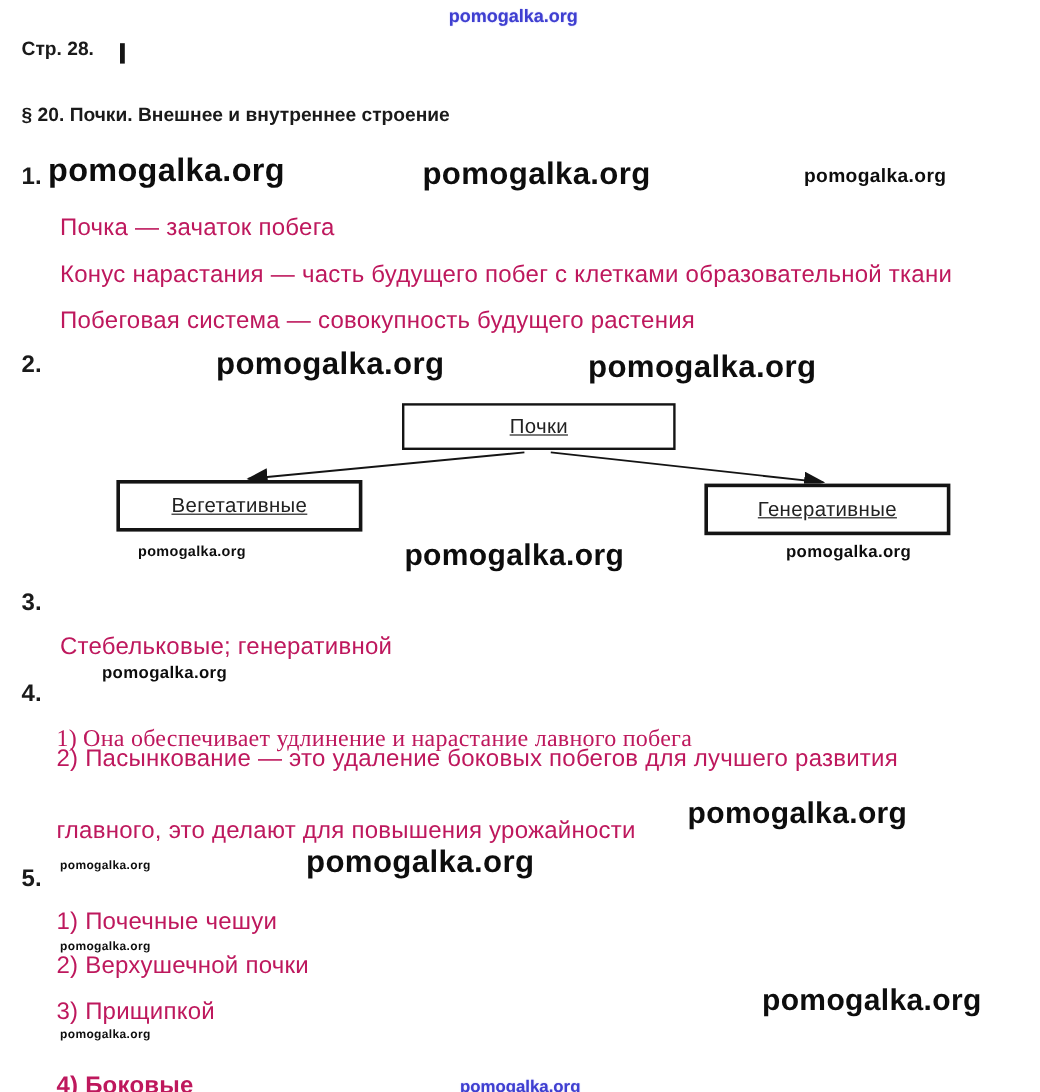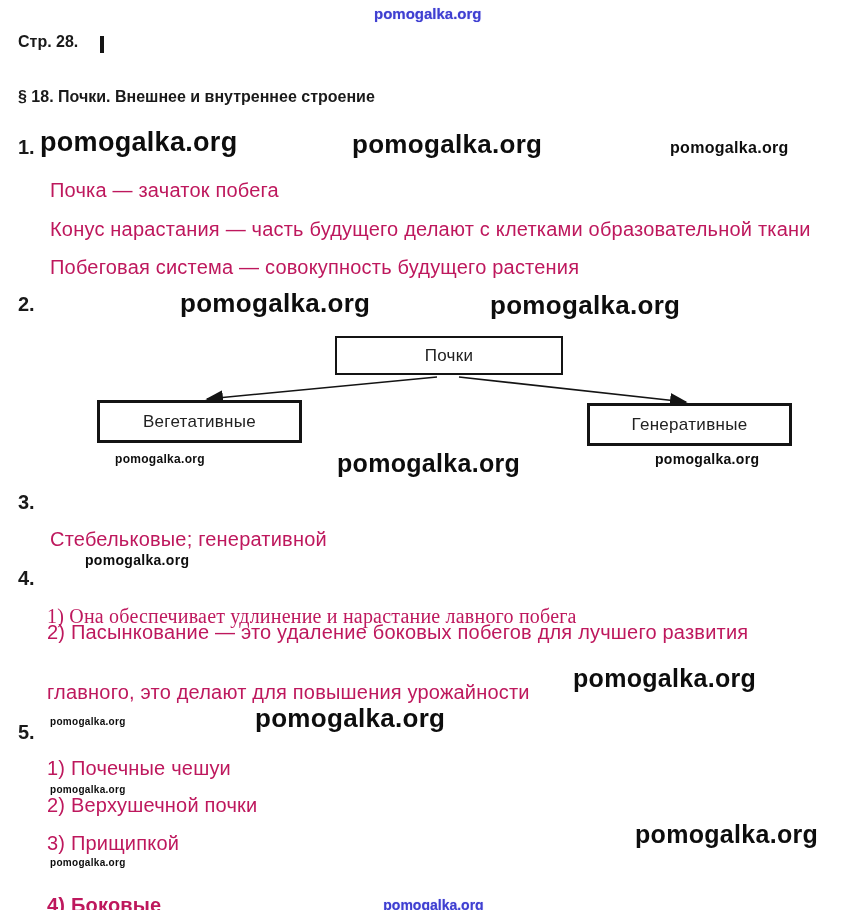--- a/index.html
+++ b/index.html
@@ -20,42 +20,43 @@
   .wm-sm { font-size: 13px; }
   .wm-xs { font-size: 10px; }
   .wm-blue { color: #3f3fd0; font-weight: bold; text-shadow: 0 0 1px #9a9af0; }
   .stray-mark { position: absolute; width: 4px; height: 17px; background: #151515; }
   .dbox {
     position: absolute;
     border: 2px solid #141414;
     display: flex; align-items: center; justify-content: center;
     font-size: 17px; color: #222; background: #ffffff;
     letter-spacing: 0.3px;
+    text-decoration: underline;
   }
   .dbox.child { border-width: 3px; }
   .arrows-svg { position: absolute; left: 0; top: 0; width: 867px; height: 910px; pointer-events: none; }
   .center-line { left: 0; right: 0; text-align: center; }
 </style>
 </head>
 <body>
 
 <div class="t wm-blue" style="left:374px; top:5px; font-size:15px;">pomogalka.org</div>
 
 <div class="t heading" style="left:18px; top:33px;">Стр. 28.</div>
 <div class="stray-mark" style="left:100px; top:36px;"></div>
 
-<div class="t heading" style="left:18px; top:88px;">§ 18. Почки. Внешнее и внутреннее строение</div>
+<div class="t heading" style="left:18px; top:88px;">§ 20. Почки. Внешнее и внутреннее строение</div>
 
 <div class="t num" style="left:18px; top:136px;">1.</div>
 <div class="t wm wm-lg" style="left:40px; top:127px; font-size:27px;">pomogalka.org</div>
 <div class="t wm wm-lg" style="left:352px; top:129px;">pomogalka.org</div>
 <div class="t wm wm-md" style="left:670px; top:139px;">pomogalka.org</div>
 
 <div class="t body-text" style="left:50px; top:179px;">Почка — зачаток побега</div>
-<div class="t body-text" style="left:50px; top:218px;">Конус нарастания — часть будущего делают с клетками образовательной ткани</div>
+<div class="t body-text" style="left:50px; top:218px;">Конус нарастания — часть будущего побег с клетками образовательной ткани</div>
 <div class="t body-text" style="left:50px; top:256px;">Побеговая система — совокупность будущего растения</div>
 
 <div class="t num" style="left:18px; top:293px;">2.</div>
 <div class="t wm wm-lg" style="left:180px; top:288px;">pomogalka.org</div>
 <div class="t wm wm-lg" style="left:490px; top:290px;">pomogalka.org</div>
 
 <svg class="arrows-svg" viewBox="0 0 867 910" xmlns="http://www.w3.org/2000/svg">
   <defs>
     <marker id="arrowhead" markerWidth="11" markerHeight="9" refX="10" refY="4.5" orient="auto">
       <path d="M0,0 L11,4.5 L0,9 z" fill="#141414"></path>

